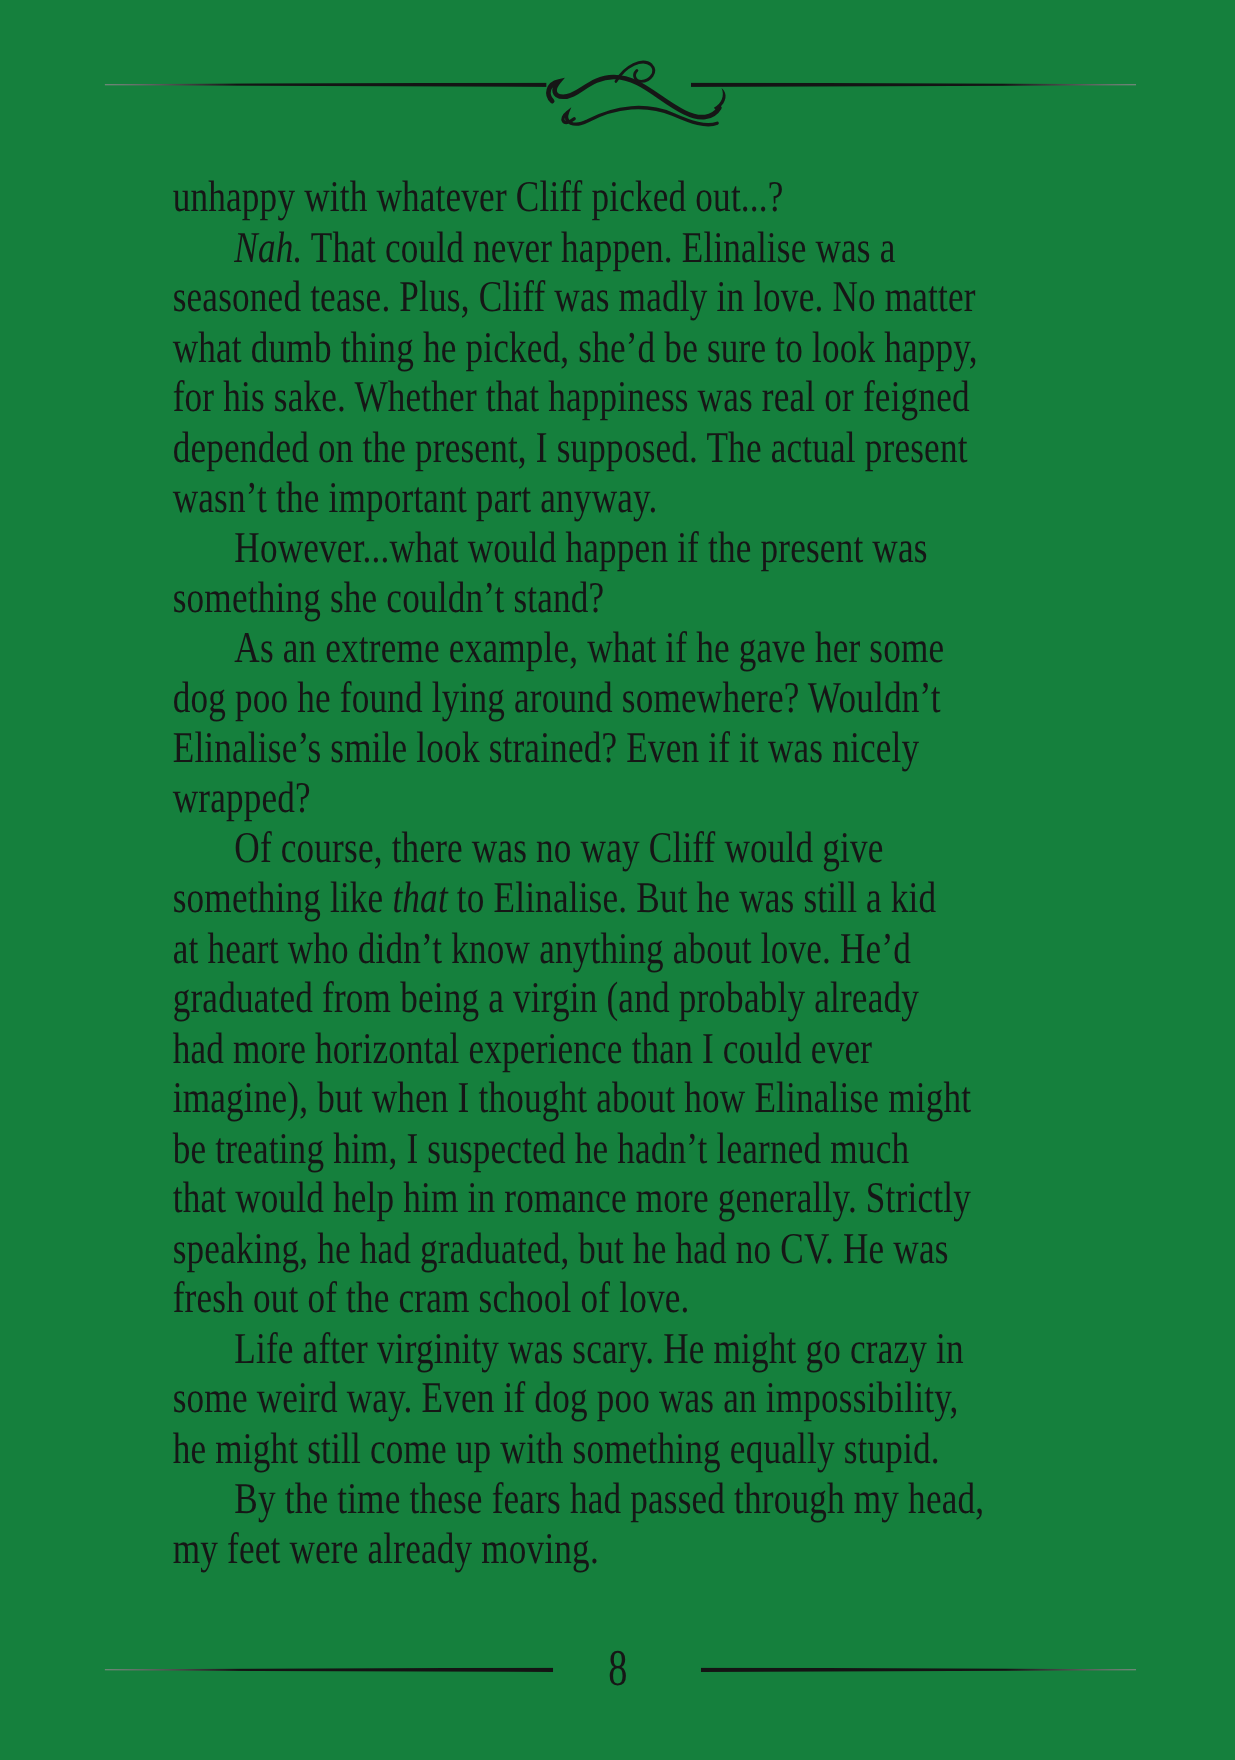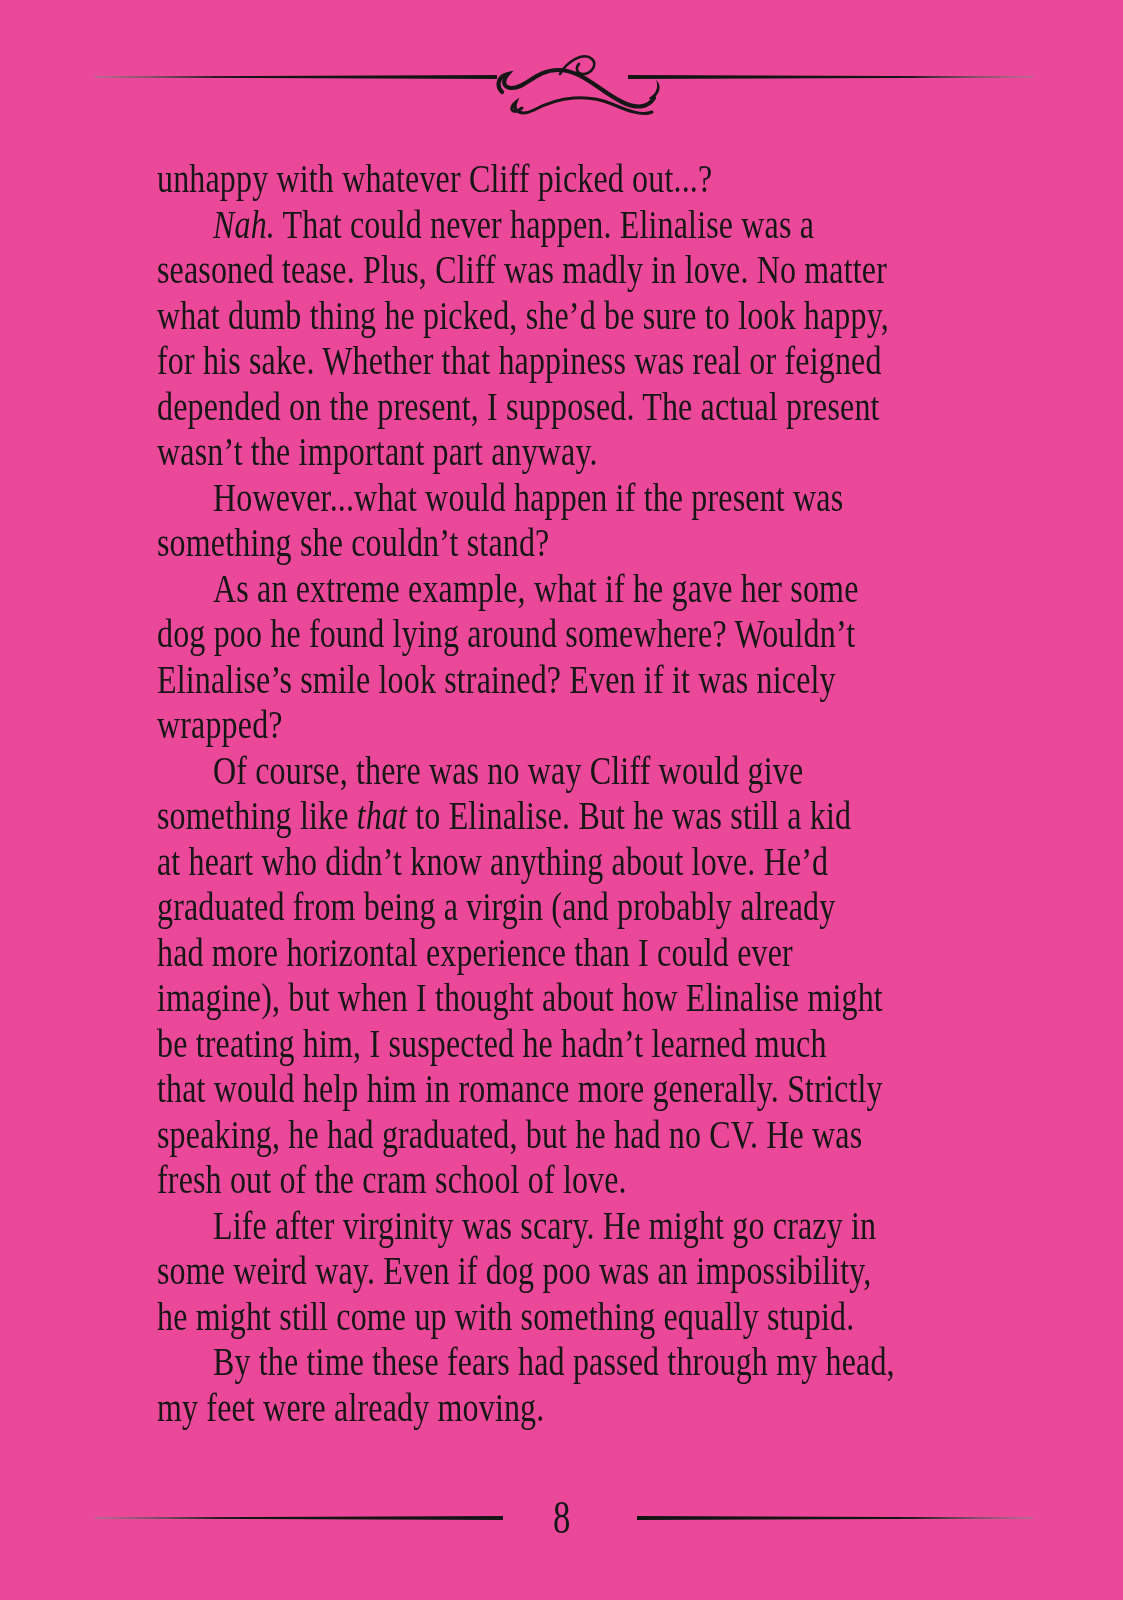--- a/index.html
+++ b/index.html
@@ -3,21 +3,21 @@
 <meta charset="utf-8">
 <style>
   html, body {
     margin: 0; padding: 0;
     background: #ffffff;
   }
   .page {
     position: relative;
     width: 1123px;
     height: 1600px;
-    background: #ec4899;
+    background: #15803d;
     font-family: "Liberation Serif", "DejaVu Serif", serif;
     color: #161616;
     overflow: hidden;
   }
   
   .rule {
     position: absolute;
     height: 4px;
     background: #1b1b1b;
   }

